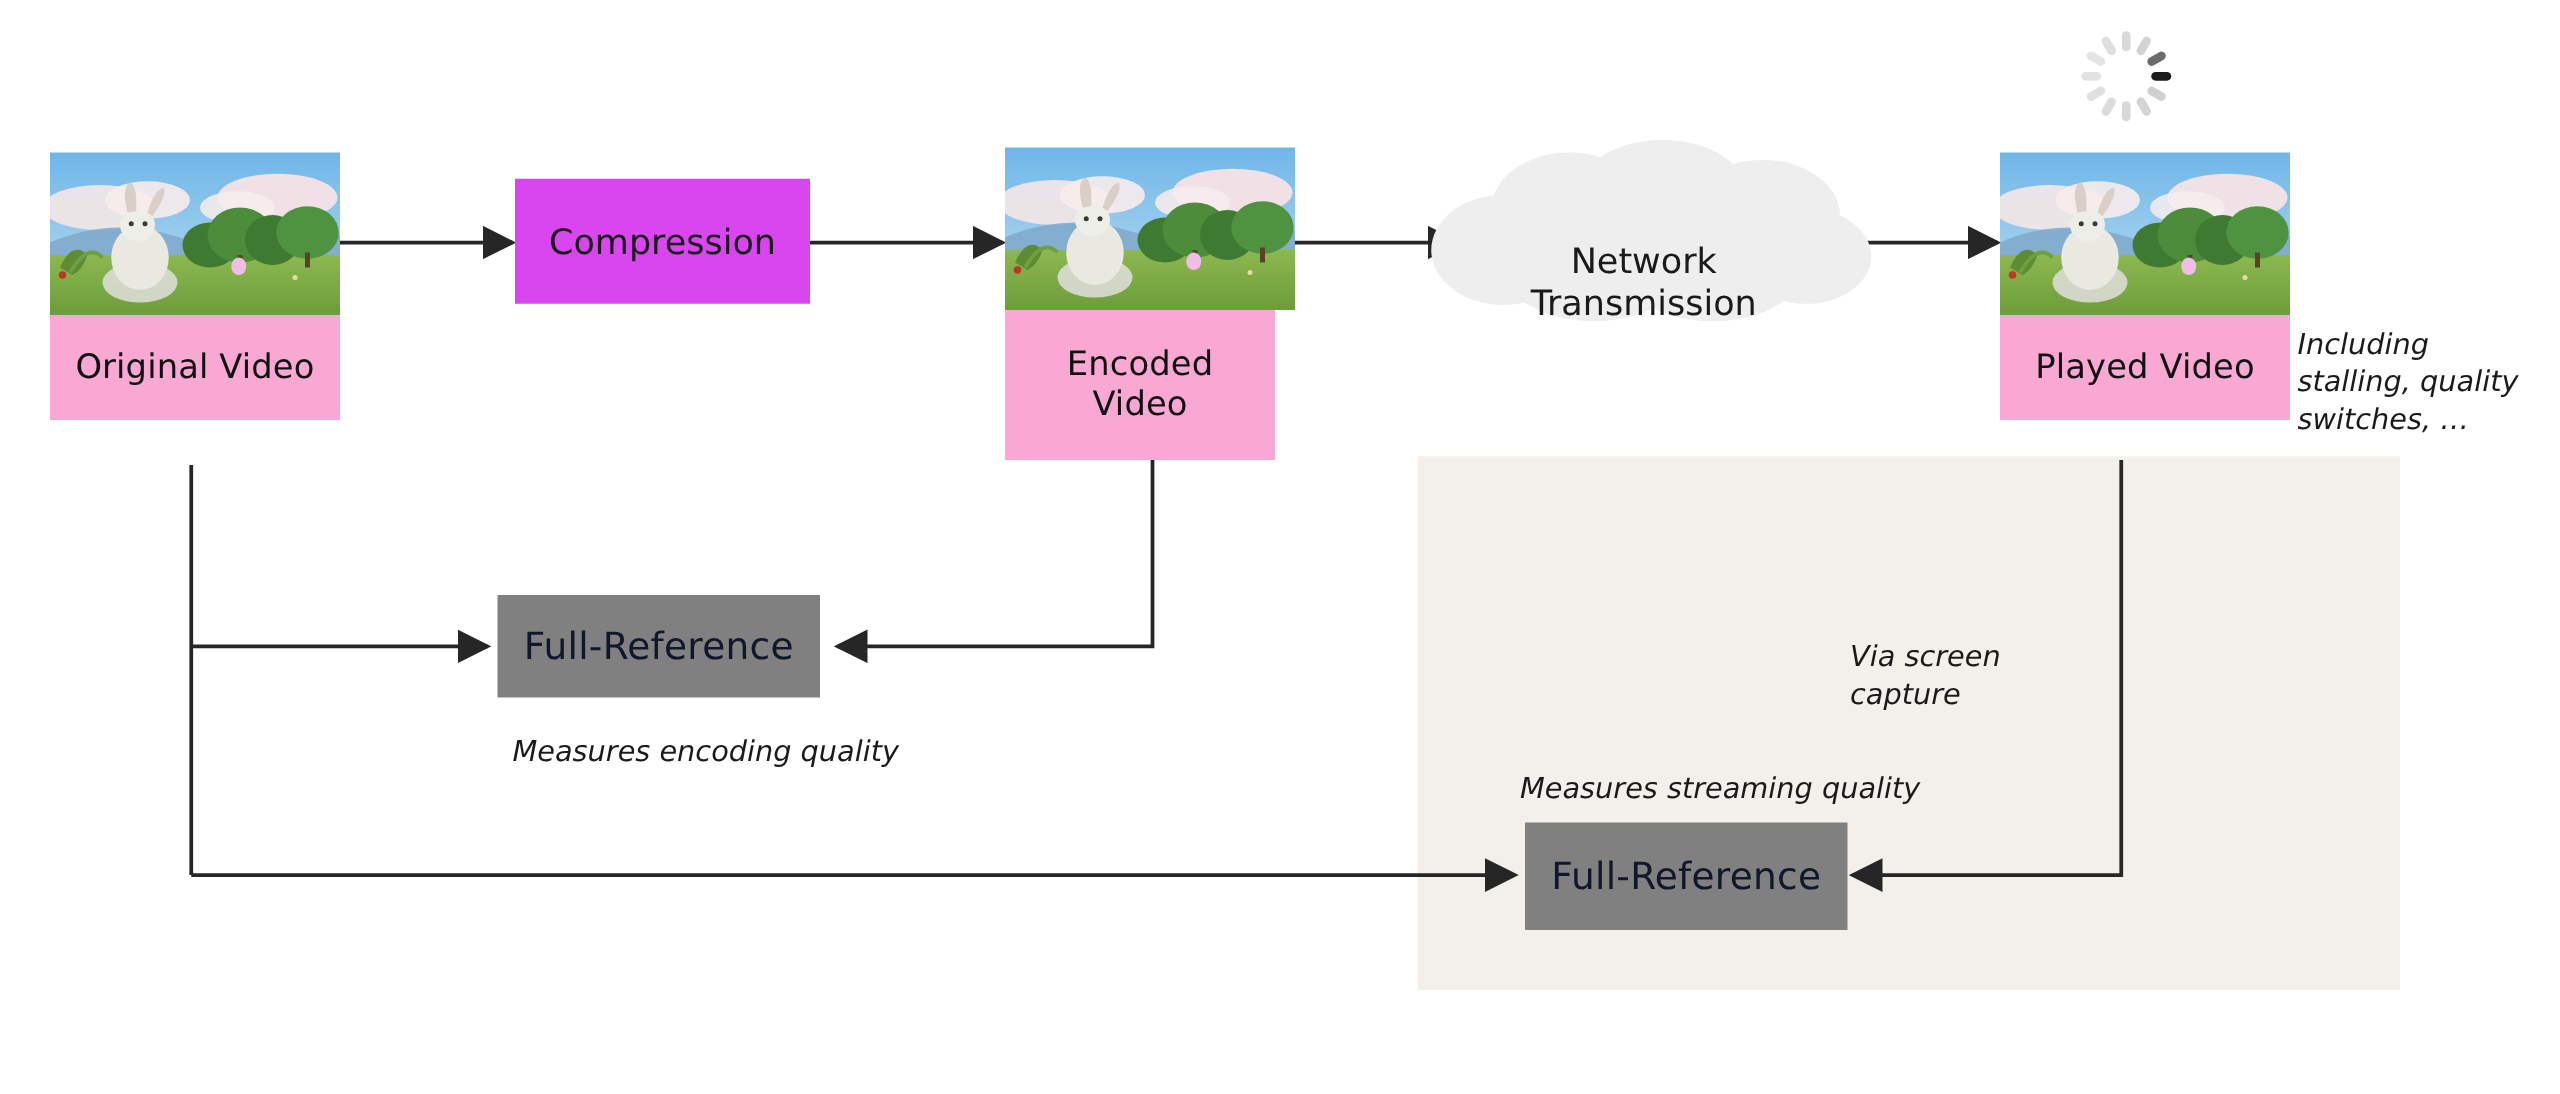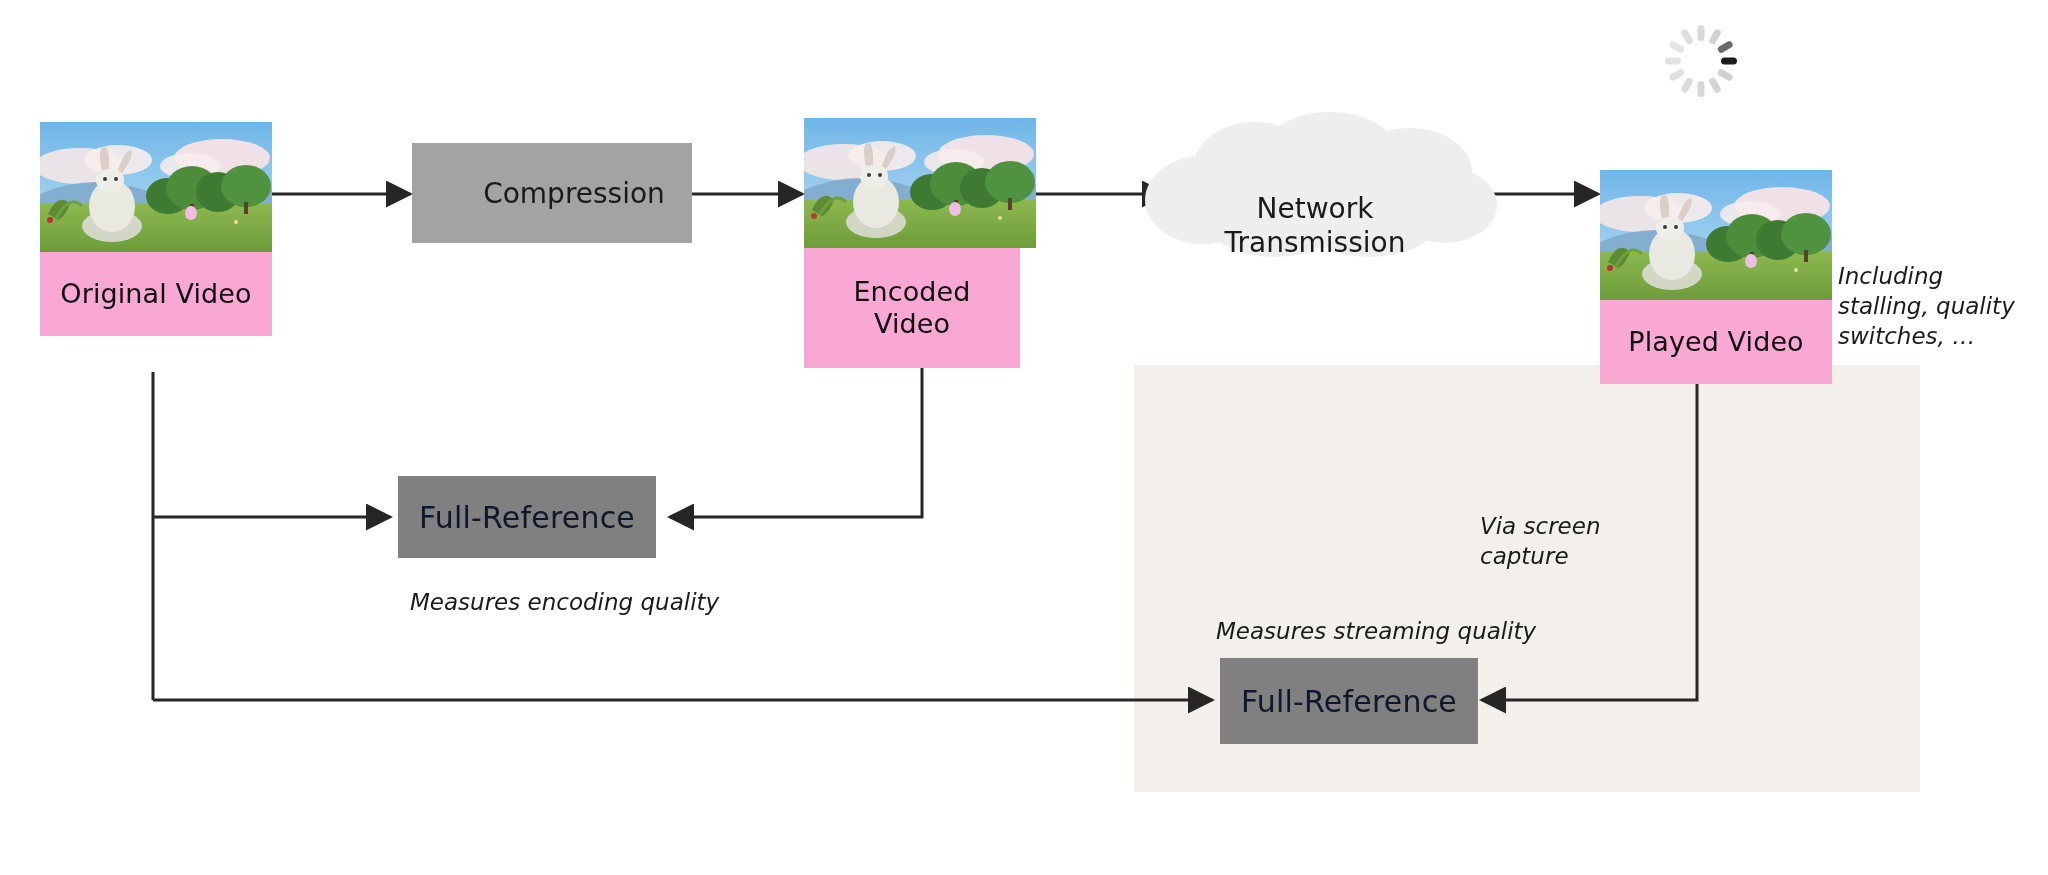--- a/index.html
+++ b/index.html
@@ -12,23 +12,23 @@
 
   
   .video-card{position:absolute;}
   .thumb{position:relative;overflow:hidden;background:#8fc4e8;}
   .thumb svg{display:block;}
   .vlabel{background:#f9a8d4;color:#111;text-align:center;
           display:flex;align-items:center;justify-content:center;
           font-size:27px;line-height:1.18;letter-spacing:.1px;}
 
   
-  .proc-box{position:absolute;background:#a3a3a3;color:#1a1a1a;
+  .proc-box{position:absolute;background:#d946ef;color:#1a1a1a;
             display:flex;align-items:center;justify-content:center;
-            font-size:28px;padding-left:44px;}
+            font-size:28px;}
   .fr-box{position:absolute;background:#808080;color:#0f172a;
           display:flex;align-items:center;justify-content:center;
           font-size:30px;letter-spacing:.2px;}
 
   
   #network-cloud{position:absolute;left:1125px;top:110px;width:380px;height:150px;}
   #network-cloud .cloud-text{position:absolute;inset:0;display:flex;flex-direction:column;
           align-items:center;justify-content:flex-end;font-size:28px;line-height:1.22;
           color:#1a1a1a;text-align:center;}
 
@@ -187,21 +187,21 @@
       <rect x="-3.5" y="-36" width="7" height="16" rx="3.5" fill="#d8d8d8" transform="rotate(180)"></rect>
       <rect x="-3.5" y="-36" width="7" height="16" rx="3.5" fill="#dcdcdc" transform="rotate(210)"></rect>
       <rect x="-3.5" y="-36" width="7" height="16" rx="3.5" fill="#e0e0e0" transform="rotate(240)"></rect>
       <rect x="-3.5" y="-36" width="7" height="16" rx="3.5" fill="#e2e2e2" transform="rotate(270)"></rect>
       <rect x="-3.5" y="-36" width="7" height="16" rx="3.5" fill="#e4e4e4" transform="rotate(300)"></rect>
       <rect x="-3.5" y="-36" width="7" height="16" rx="3.5" fill="#dedede" transform="rotate(330)"></rect>
     </g>
   </svg>
 </div>
 
-<div class="video-card" style="left:1600px;top:122px;margin-top:48px;">
+<div class="video-card" style="left:1600px;top:122px;">
   <div class="thumb" style="width:232px;height:130px;">
     <svg width="232" height="130" viewBox="0 0 232 130" xmlns="http://www.w3.org/2000/svg">
       <rect width="232" height="130" fill="url(#sky1)"></rect>
       <ellipse cx="40" cy="44" rx="46" ry="18" fill="#f3e6e6" opacity=".92"></ellipse>
       <ellipse cx="78" cy="38" rx="34" ry="15" fill="#f7ecec" opacity=".9"></ellipse>
       <ellipse cx="182" cy="36" rx="48" ry="19" fill="#f6e3e6" opacity=".95"></ellipse>
       <ellipse cx="150" cy="44" rx="30" ry="13" fill="#f8eded" opacity=".85"></ellipse>
       <path d="M0,72 Q50,50 104,68 Q160,82 232,66 L232,96 L0,96 z" fill="#7fa8c9" opacity=".85"></path>
       <rect y="82" width="232" height="48" fill="url(#grass1)"></rect>
       <ellipse cx="128" cy="74" rx="22" ry="18" fill="#3f7a33"></ellipse>

